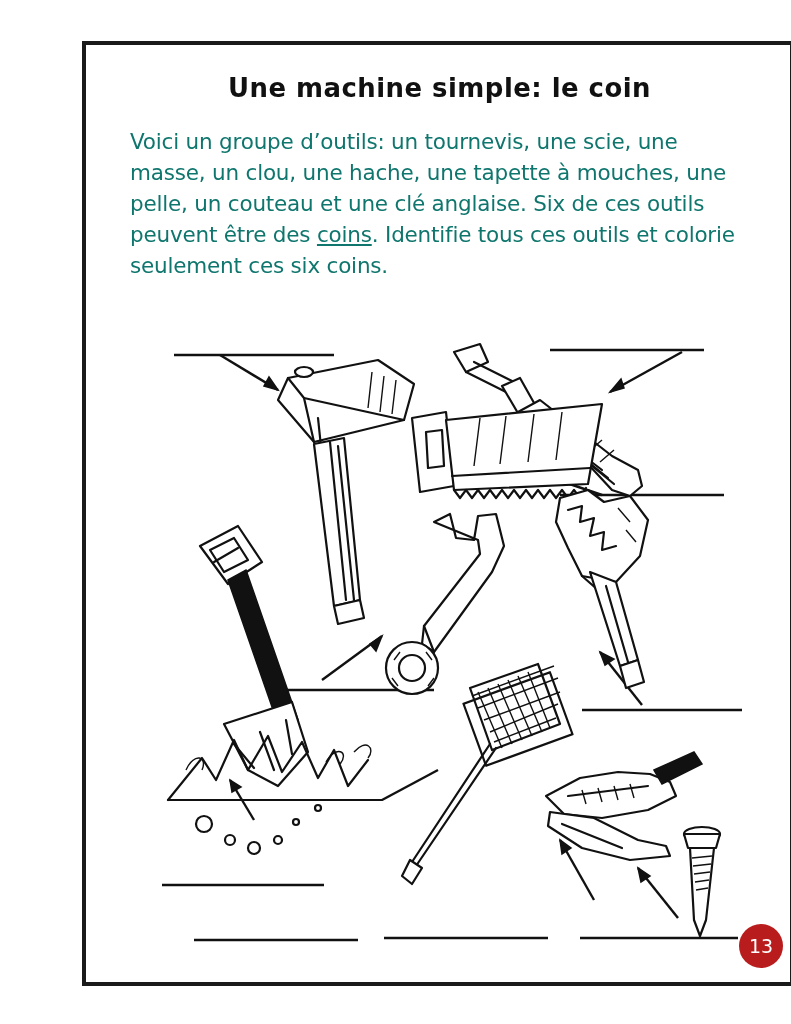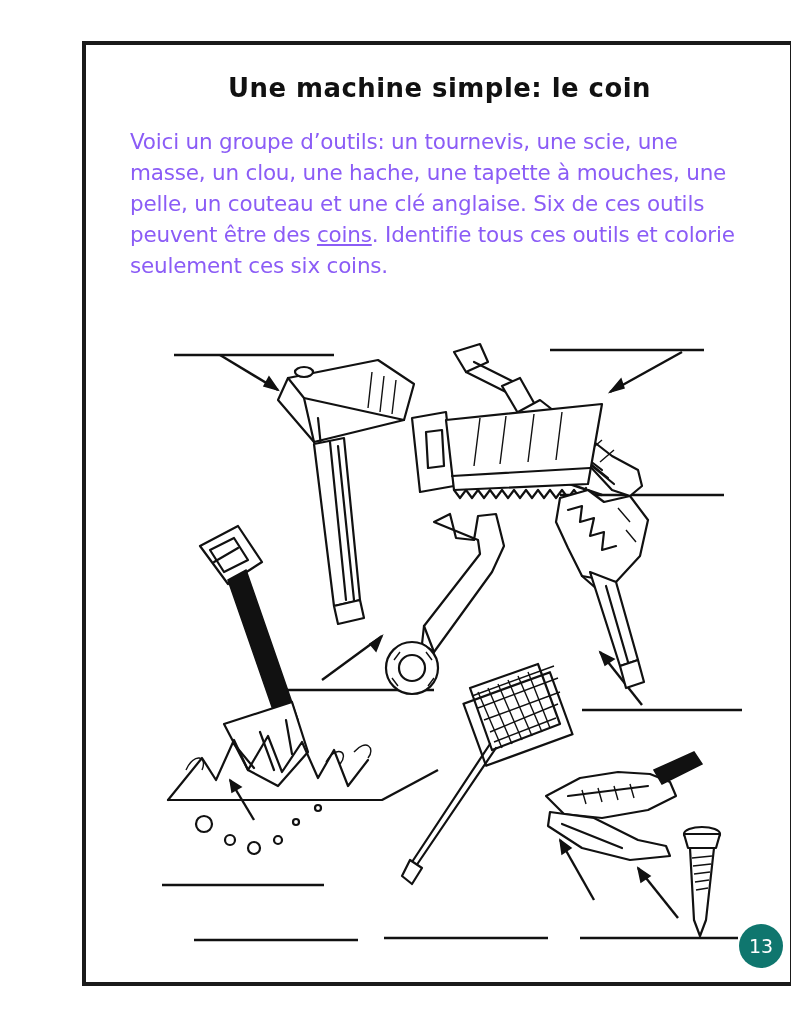--- a/index.html
+++ b/index.html
@@ -44,41 +44,41 @@
     transform: scaleX(0.96);
   }
   .intro {
     position: absolute;
     left: 86px;
     top: 126px;
     width: 618px;
     font-family: "DejaVu Sans", sans-serif;
     font-size: 21.5px;
     line-height: 31px;
-    color: #8b5cf6;
+    color: #0f766e;
     letter-spacing: -0.2px;
   }
   .intro u {
     text-decoration: underline;
   }
   .worksheet-area {
     position: absolute;
     left: 38px;
     top: 300px;
     width: 712px;
     height: 686px;
   }
   .page-number {
     position: absolute;
     right: 52px;
     bottom: 56px;
     width: 44px;
     height: 44px;
     border-radius: 50%;
-    background: #0f766e;
+    background: #b91c1c;
     color: #ffffff;
     font-family: "DejaVu Sans", sans-serif;
     font-size: 19px;
     display: flex;
     align-items: center;
     justify-content: center;
   }
   svg { display: block; }
   .answer-line {
     stroke: #111111;

